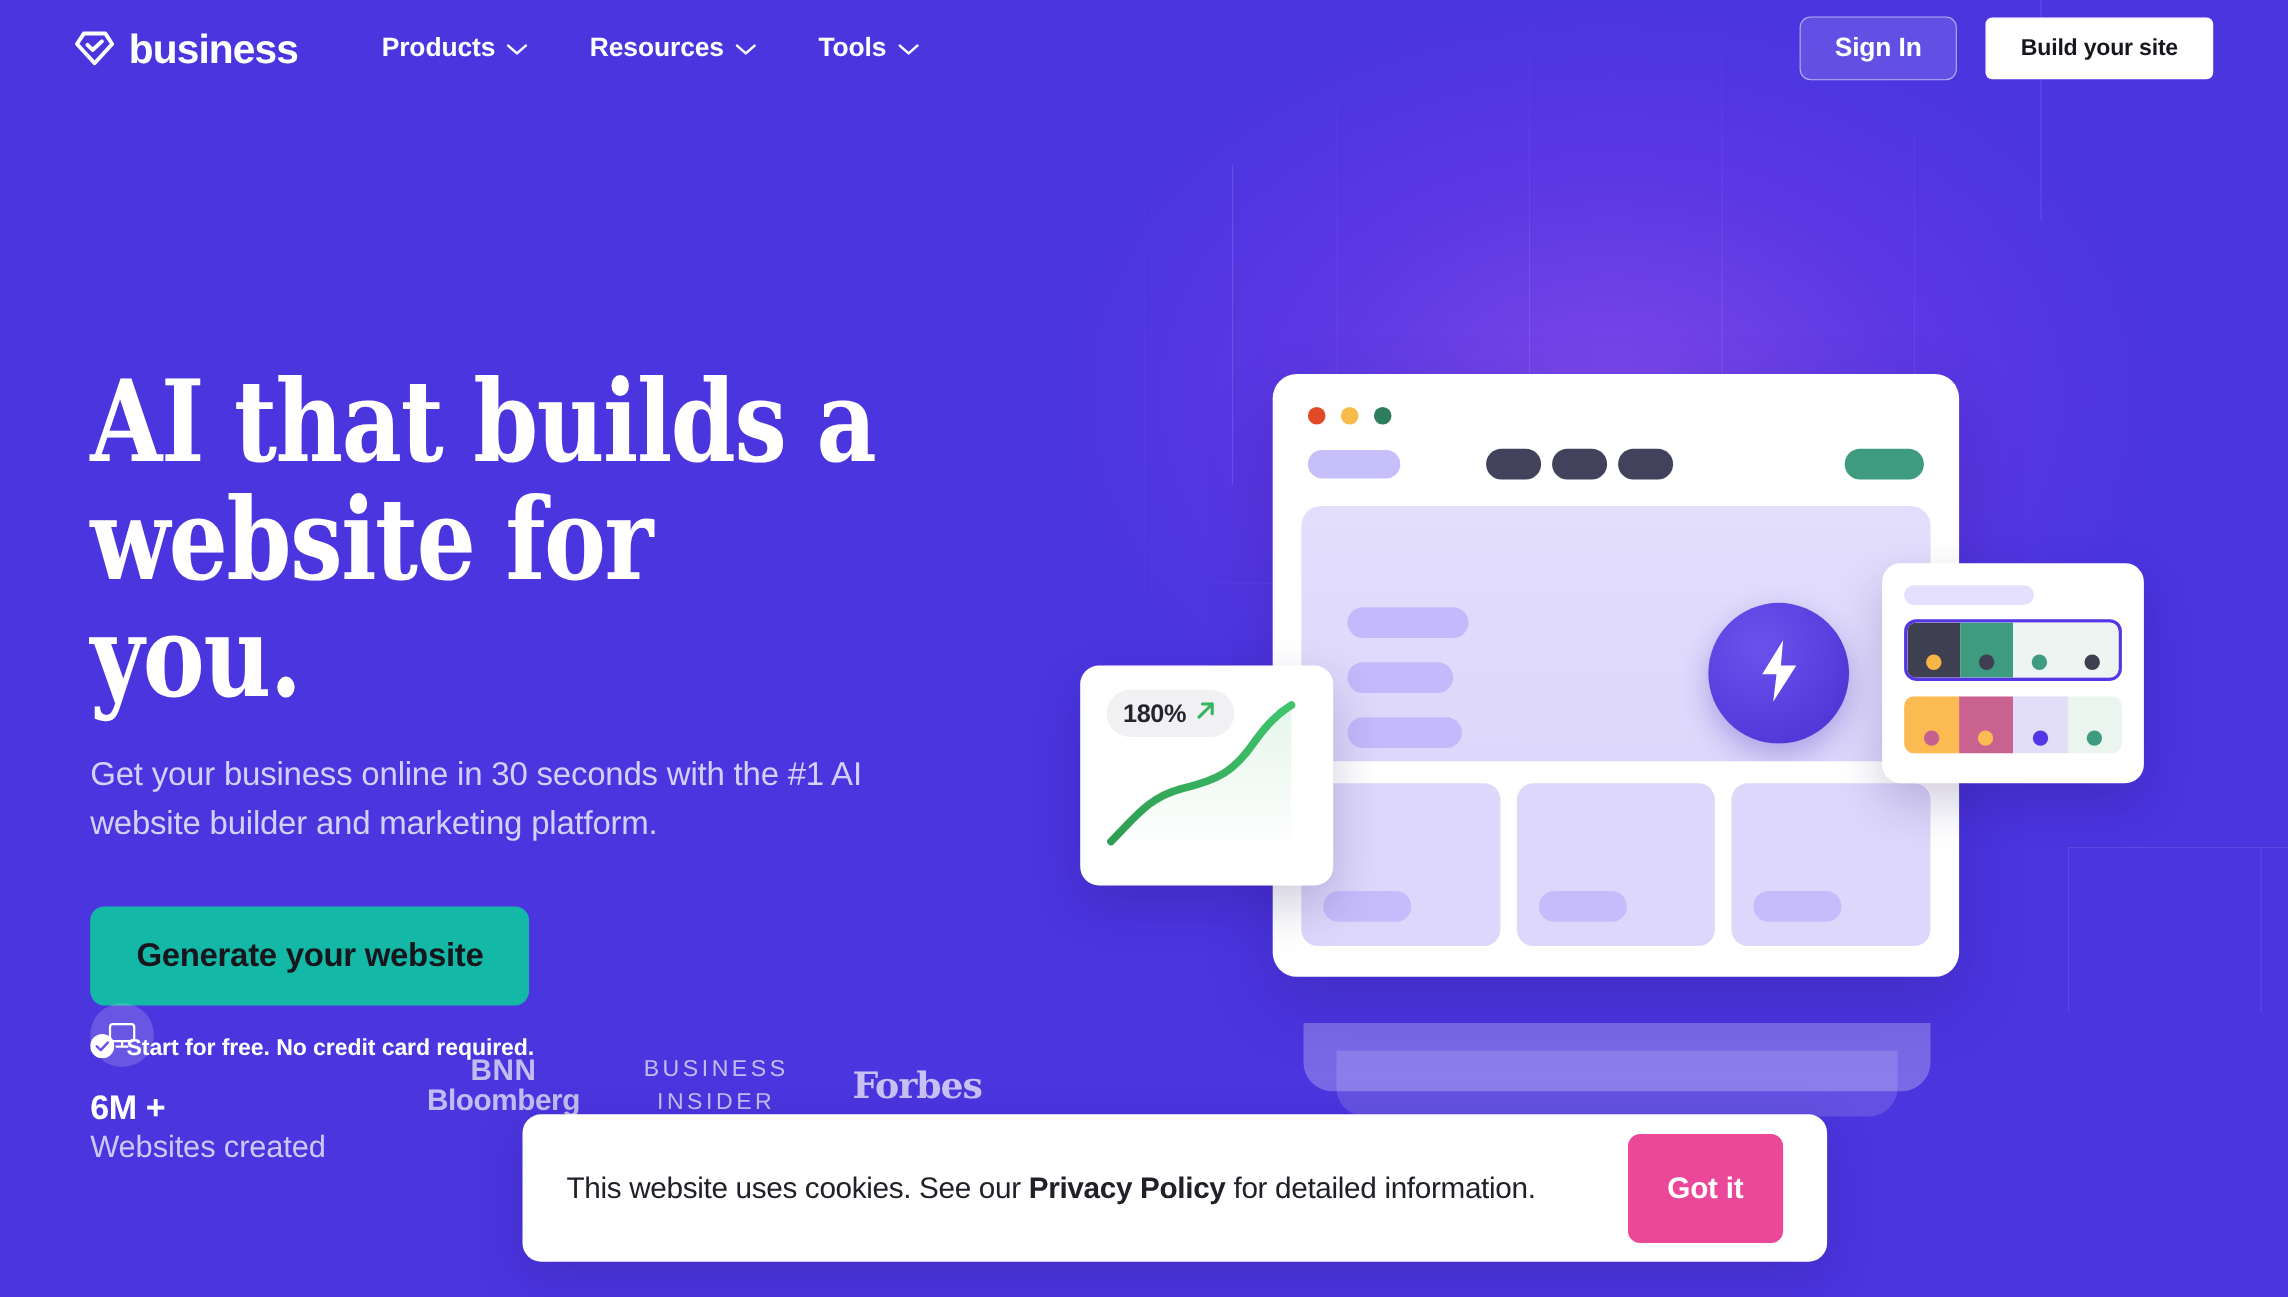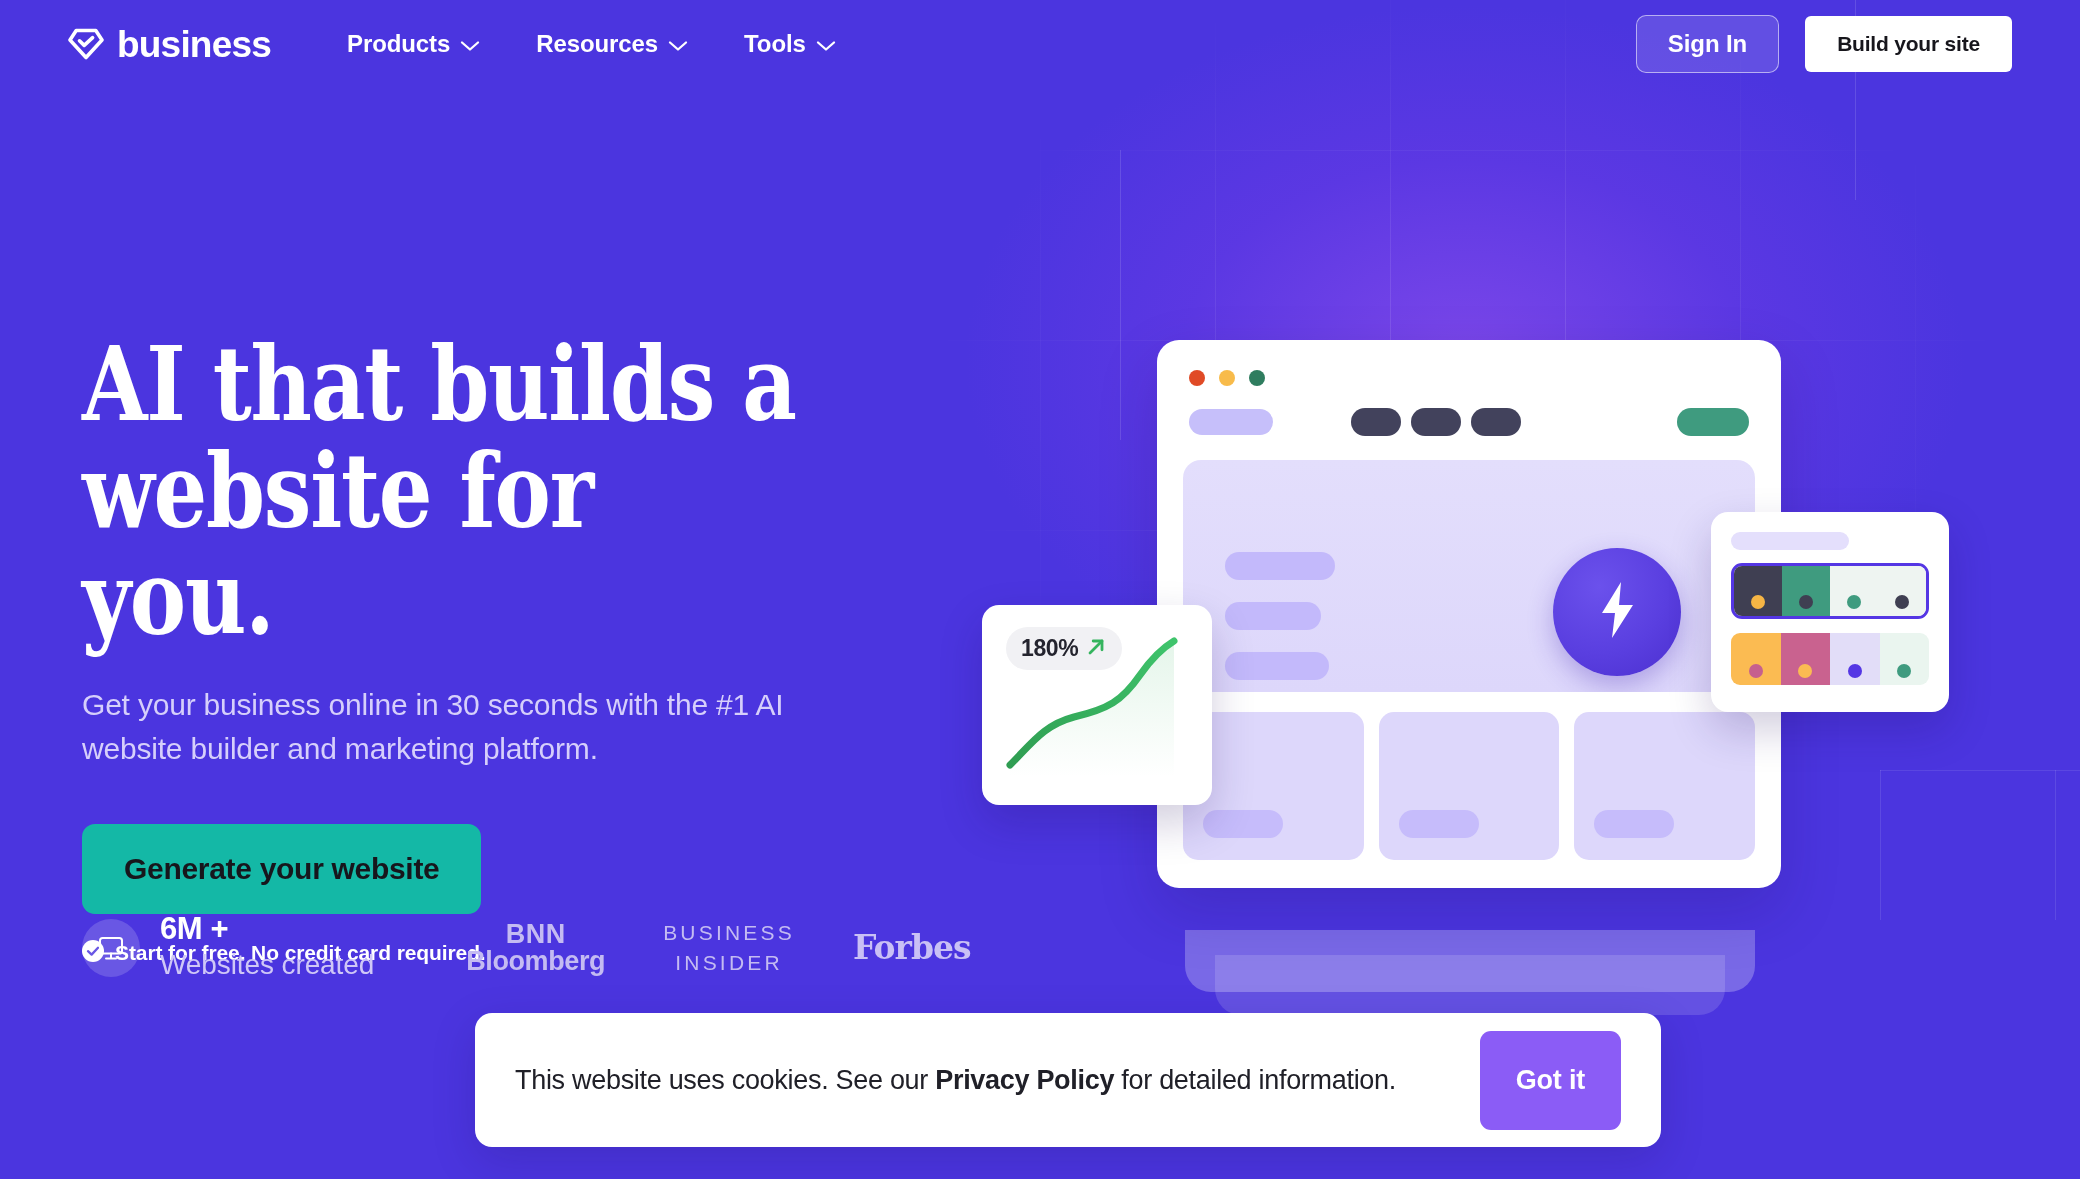--- a/index.html
+++ b/index.html
@@ -113,21 +113,21 @@
     font-size: 30px; font-weight: 700;
     padding: 28px 42px; border-radius: 13px;
     border: none; cursor: pointer; letter-spacing: -0.3px;
     display: inline-block;
   }
   .note { margin-top: 26px; display: flex; align-items: center; gap: 11px; }
   .note-text { color: #fff; font-size: 21px; font-weight: 700; letter-spacing: -0.1px; }
 
   
   .proof { position: absolute; left: 82px; top: 912px; display: flex; align-items: center; z-index: 30; }
-  .stat { display: flex; align-items: center; gap: 20px; }
+  .stat { display: flex; align-items: flex-start; gap: 20px; flex-direction: column; }
   .stat-icon {
     width: 58px; height: 58px; border-radius: 50%;
     background: rgba(255,255,255,0.17);
     display: flex; align-items: center; justify-content: center;
   }
   .stat-num { color: #fff; font-size: 31px; font-weight: 700; line-height: 1.1; letter-spacing: -0.4px; }
   .stat-label { color: #cfc7f7; font-size: 28px; line-height: 1.35; letter-spacing: -0.1px; }
   .press { display: flex; align-items: center; gap: 58px; margin-left: 92px; }
   .press-bnn {
     color: #c4bbf2; font-size: 27px; font-weight: 700;
@@ -235,21 +235,21 @@
     width: 1186px; height: 134px;
     background: #fff; border-radius: 17px;
     box-shadow: 0 14px 44px rgba(25,10,80,0.17);
     display: flex; align-items: center;
     padding: 0 40px; z-index: 60;
   }
   .cookie-text { color: #202028; font-size: 27px; letter-spacing: -0.3px; }
   .cookie-text b { font-weight: 700; }
   .btn-gotit {
     margin-left: auto;
-    background: #8b5cf6; color: #fff;
+    background: #ec4899; color: #fff;
     font-size: 27px; font-weight: 700;
     padding: 34px 36px; border-radius: 11px;
     border: none; cursor: pointer; letter-spacing: -0.2px;
   }
 </style>
 </head>
 <body>
 
 <div class="bg-glow"></div>
 <div class="bg-grid"></div>

